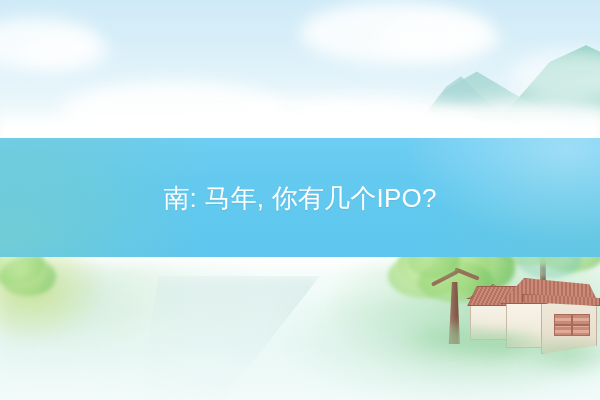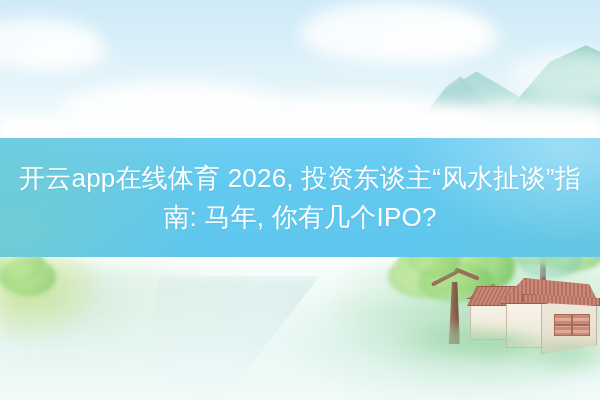--- a/index.html
+++ b/index.html
@@ -347,17 +347,16 @@
         background: radial-gradient(ellipse at 50% 42%, rgba(158,214,168,.62) 0%, rgba(190,230,195,.18) 62%, rgba(215,240,220,0) 86%);"></div>
   <div class="shrub" style="left:520px; top:340px; width:96px; height:36px;
         background: radial-gradient(ellipse at 50% 40%, rgba(150,210,160,.50) 0%, rgba(190,230,195,.14) 62%, rgba(215,240,220,0) 86%);"></div>
 
   <div class="band">
     <div class="band-tex"></div>
     <div class="band-tex-r"></div>
   </div>
 
   <div class="title">
-    <span class="title-line">开云app在线体育 2026, 投资东谈主“风水扯谈”指</span>
     <span class="title-line">南: 马年, 你有几个IPO?</span>
   </div>
 
 </div>
 
 </body></html>

